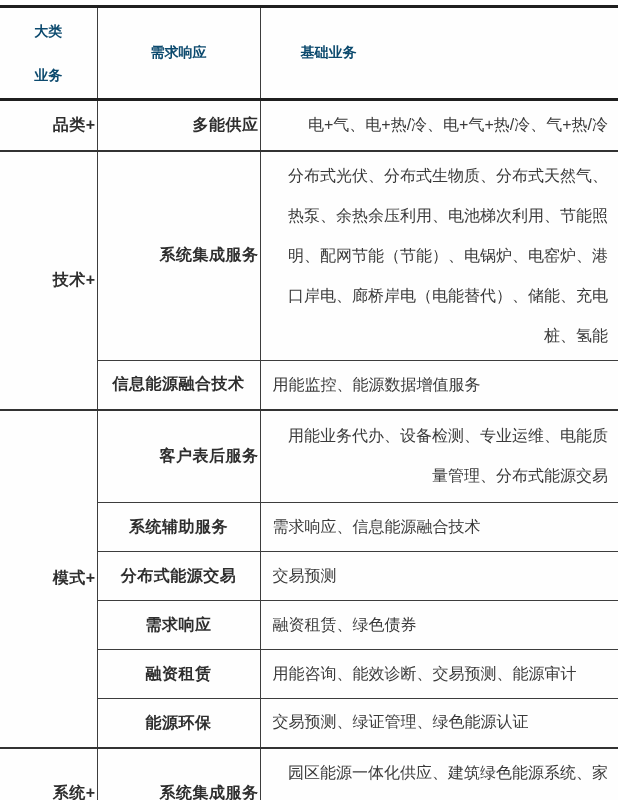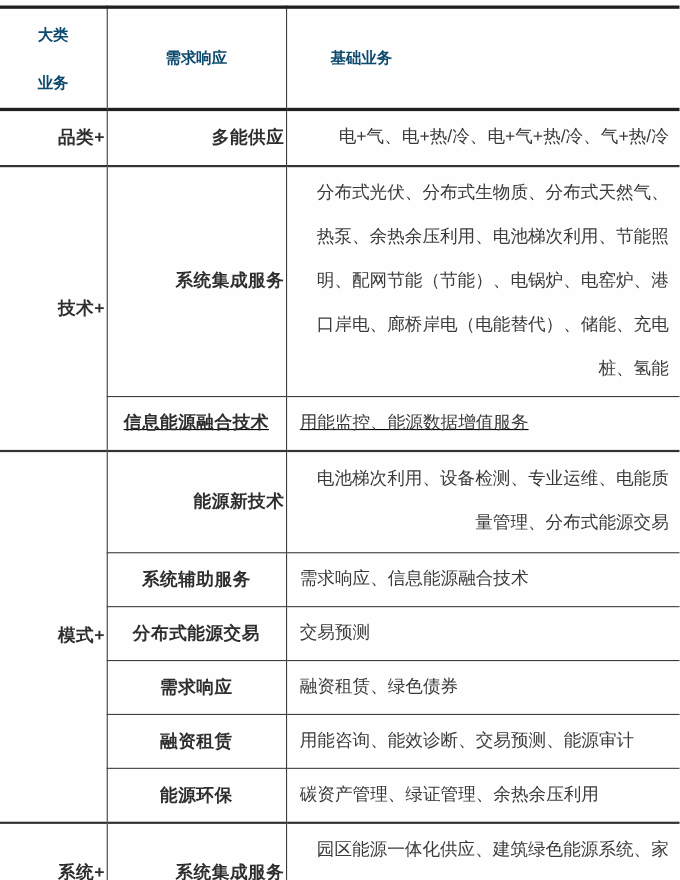--- a/index.html
+++ b/index.html
@@ -34,21 +34,21 @@
   table.biz thead th { border-bottom: 3px solid #1f1f1f; }
   table.biz tbody tr.group-start > td { border-top: 2px solid #333333; text-align: right; }
 
   col.c1 { width: 97px; }
   col.c2 { width: 163px; }
   col.c3 { width: 358px; }
 
   .r-header { height: 91px; }
   .r-h51  { height: 51px; }
   .r-h178 { height: 178px; }
-  .r-h45  { height: 45px; text-decoration: underline; }
+  .r-h45  { height: 45px; }
   .r-h93  { height: 93px; }
   .r-h47  { height: 47px; }
   .r-h46  { height: 46px; font-family: Liberation Mono, monospace; }
   .r-h91  { height: 91px; }
 
   th.hdr {
     font-size: 14px;
     font-weight: bold;
     color: #0c4a6e;
     text-align: center;
@@ -106,42 +106,42 @@
         <td class="sub">系统集成服务</td>
         <td class="basic">分布式光伏、分布式生物质、分布式天然气、热泵、余热余压利用、电池梯次利用、节能照明、配网节能（节能）、电锅炉、电窑炉、港口岸电、廊桥岸电（电能替代）、储能、充电桩、氢能</td>
       </tr>
       <tr class="r-h45">
         <td class="sub">信息能源融合技术</td>
         <td class="basic">用能监控、能源数据增值服务</td>
       </tr>
 
       <tr class="group-start r-h93">
         <td class="cat" rowspan="6">模式+</td>
-        <td class="sub">能源新技术</td>
-        <td class="basic">电池梯次利用、设备检测、专业运维、电能质量管理、分布式能源交易</td>
+        <td class="sub">客户表后服务</td>
+        <td class="basic">用能业务代办、设备检测、专业运维、电能质量管理、分布式能源交易</td>
       </tr>
       <tr class="r-h47">
         <td class="sub">系统辅助服务</td>
         <td class="basic">需求响应、信息能源融合技术</td>
       </tr>
       <tr class="r-h47">
         <td class="sub">分布式能源交易</td>
         <td class="basic">交易预测</td>
       </tr>
       <tr class="r-h47">
         <td class="sub">需求响应</td>
         <td class="basic">融资租赁、绿色债券</td>
       </tr>
       <tr class="r-h47">
         <td class="sub">融资租赁</td>
         <td class="basic">用能咨询、能效诊断、交易预测、能源审计</td>
       </tr>
       <tr class="r-h46">
         <td class="sub">能源环保</td>
-        <td class="basic">碳资产管理、绿证管理、余热余压利用</td>
+        <td class="basic">交易预测、绿证管理、绿色能源认证</td>
       </tr>
 
       <tr class="group-start r-h91">
         <td class="cat" rowspan="1">系统+</td>
         <td class="sub">系统集成服务</td>
         <td class="basic">园区能源一体化供应、建筑绿色能源系统、家庭智慧能源系统</td>
       </tr>
     </tbody>
   </table>
 </div>

